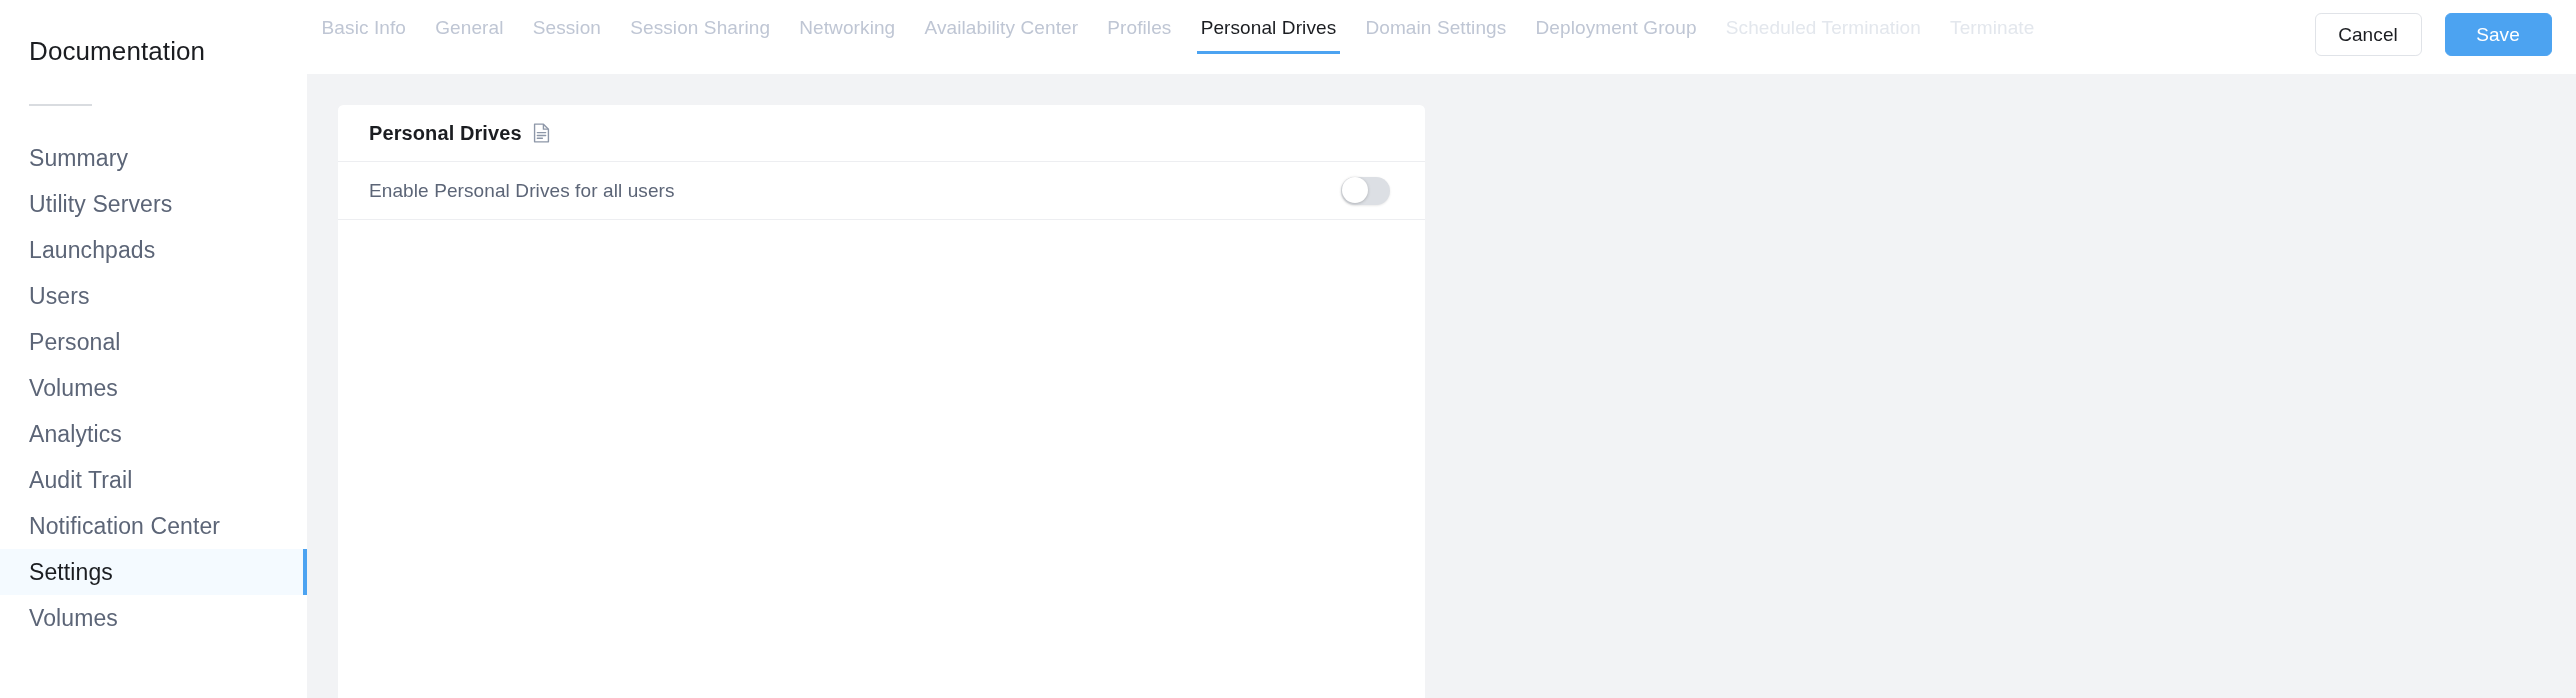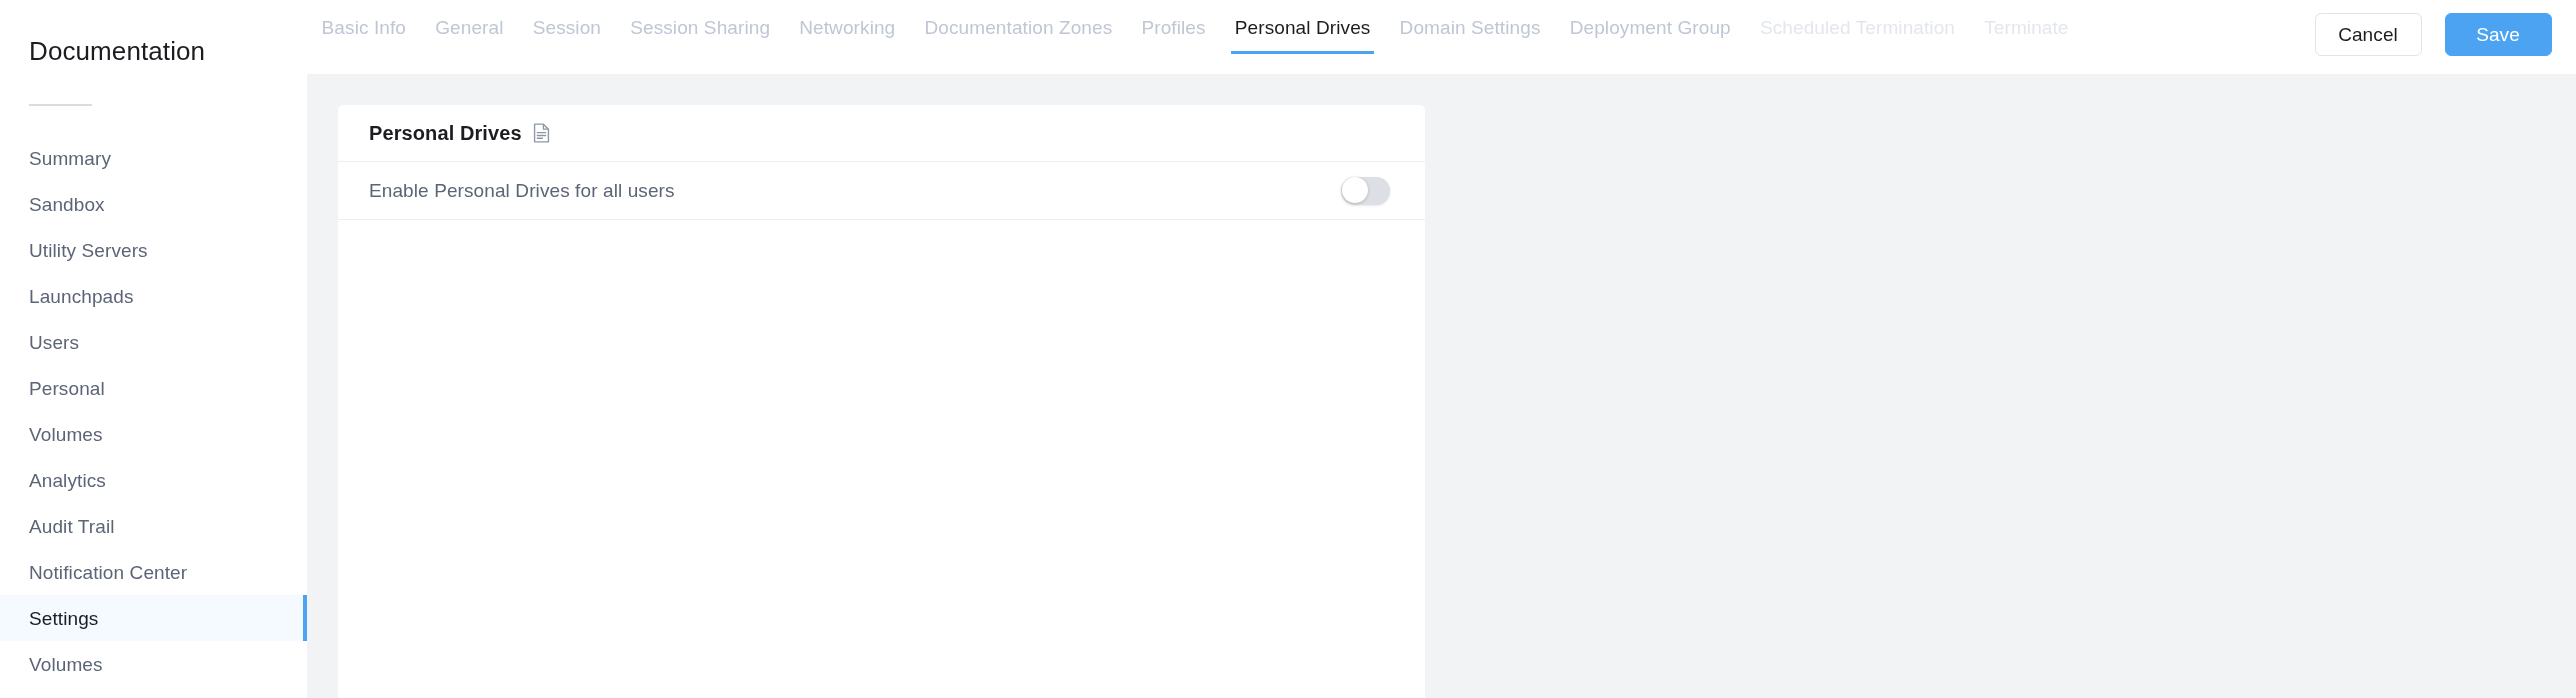--- a/index.html
+++ b/index.html
@@ -52,21 +52,21 @@
     left: 0;
     top: 135px;
     width: 307px;
   }
   .nav-item {
     position: relative;
     height: 46px;
     display: flex;
     align-items: center;
     padding-left: 29px;
-    font-size: 19px;
+    font-size: 23px;
     line-height: 23px;
     color: #5c6577;
     letter-spacing: 0.1px;
     cursor: pointer;
     white-space: nowrap;
   }
   .nav-item.active {
     background: #f4faff;
     color: #1b1d21;
   }
@@ -248,23 +248,20 @@
 <div class="app">
 
   <aside class="sidebar">
     <div class="sidebar-title">Documentation</div>
     <div class="sidebar-divider"></div>
     <nav class="nav-list" id="nav-list">
         <div class="nav-item">
           <span>Summary</span>
         </div>
         <div class="nav-item">
-          <span>Sandbox</span>
-        </div>
-        <div class="nav-item">
           <span>Utility Servers</span>
         </div>
         <div class="nav-item">
           <span>Launchpads</span>
         </div>
         <div class="nav-item">
           <span>Users</span>
         </div>
         <div class="nav-item">
           <span>Personal</span>
@@ -301,21 +298,21 @@
         <div class="tab">
           <span>Session</span>
         </div>
         <div class="tab">
           <span>Session Sharing</span>
         </div>
         <div class="tab">
           <span>Networking</span>
         </div>
         <div class="tab">
-          <span>Documentation Zones</span>
+          <span>Availability Center</span>
         </div>
         <div class="tab">
           <span>Profiles</span>
         </div>
         <div class="tab active">
           <span>Personal Drives</span>
         </div>
         <div class="tab">
           <span>Domain Settings</span>
         </div>

